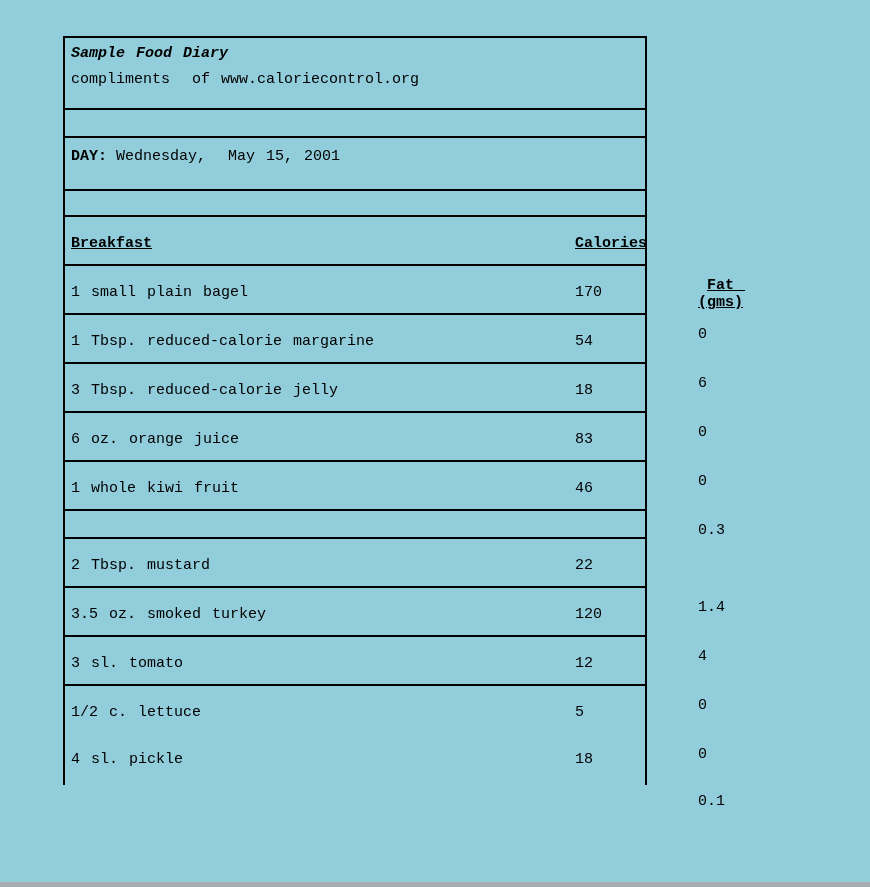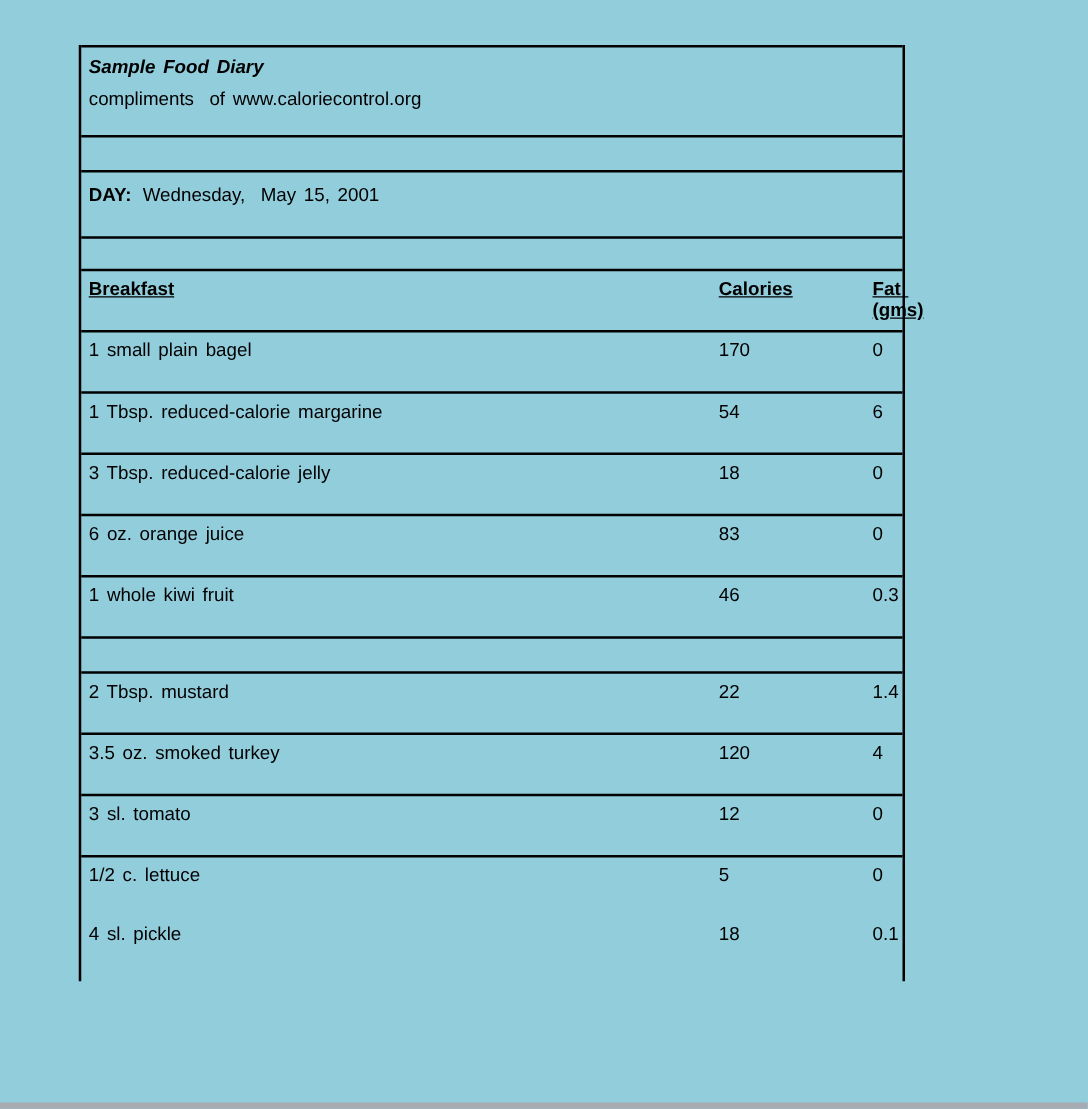--- a/index.html
+++ b/index.html
@@ -6,39 +6,40 @@
   body {
     width: 870px; height: 887px;
     background: #92CDDC;
     overflow: hidden;
     position: relative;
     font-family: "Liberation Sans", sans-serif;
     font-size: 15px;
     color: #000;
   }
   .doc-table {
-    position: absolute; left: 63px; top: 36px; width: 661px;
+    position: absolute; left: 63px; top: 36px; width: 584px;
     border-left: 2px solid #000;
     border-right: 2px solid #000;
     box-sizing: border-box;
     background: #92CDDC;
+    font-family: Liberation Mono, monospace;
   }
   .row { position: relative; border-top: 2px solid #000; box-sizing: border-box; }
   .row.no-top { border-top: none; }
   .h-title { height: 72px; }
   .h-sp28  { height: 28px; }
   .h-day   { height: 53px; }
   .h-sp26  { height: 26px; }
   .h-item  { height: 49px; }
   .h-last  { height: 52px; padding-left: 44px; }
   [data-bind] { white-space: pre-wrap; }
-  .cell { position: absolute; top: 6px; word-spacing: 2px; }
+  .cell { position: absolute; top: 18px; word-spacing: 2px; text-align: center; }
   .food { left: 6px; }
   .cal  { left: 510px; }
-  .fat  { left: 633px; }
+  .fat  { left: 633px; margin-top: 42px; }
   .hdr  { font-weight: bold; text-decoration: underline; }
   .t1 { position: absolute; left: 6px; top: 7px;  font-weight: bold; font-style: italic; word-spacing: 2px; }
   .t2 { position: absolute; left: 6px; top: 33px; word-spacing: 2px; }
   .day-line  { position: absolute; left: 6px; top: 10px; word-spacing: 2px; }
   .day-label { font-weight: bold; }
   .day-value { margin-left: 9px; }
   .bottom-strip { position: absolute; left: 0; bottom: 0; width: 870px; height: 5px; background: #A6ACB1; }
 </style>
 </head>
 <body>

